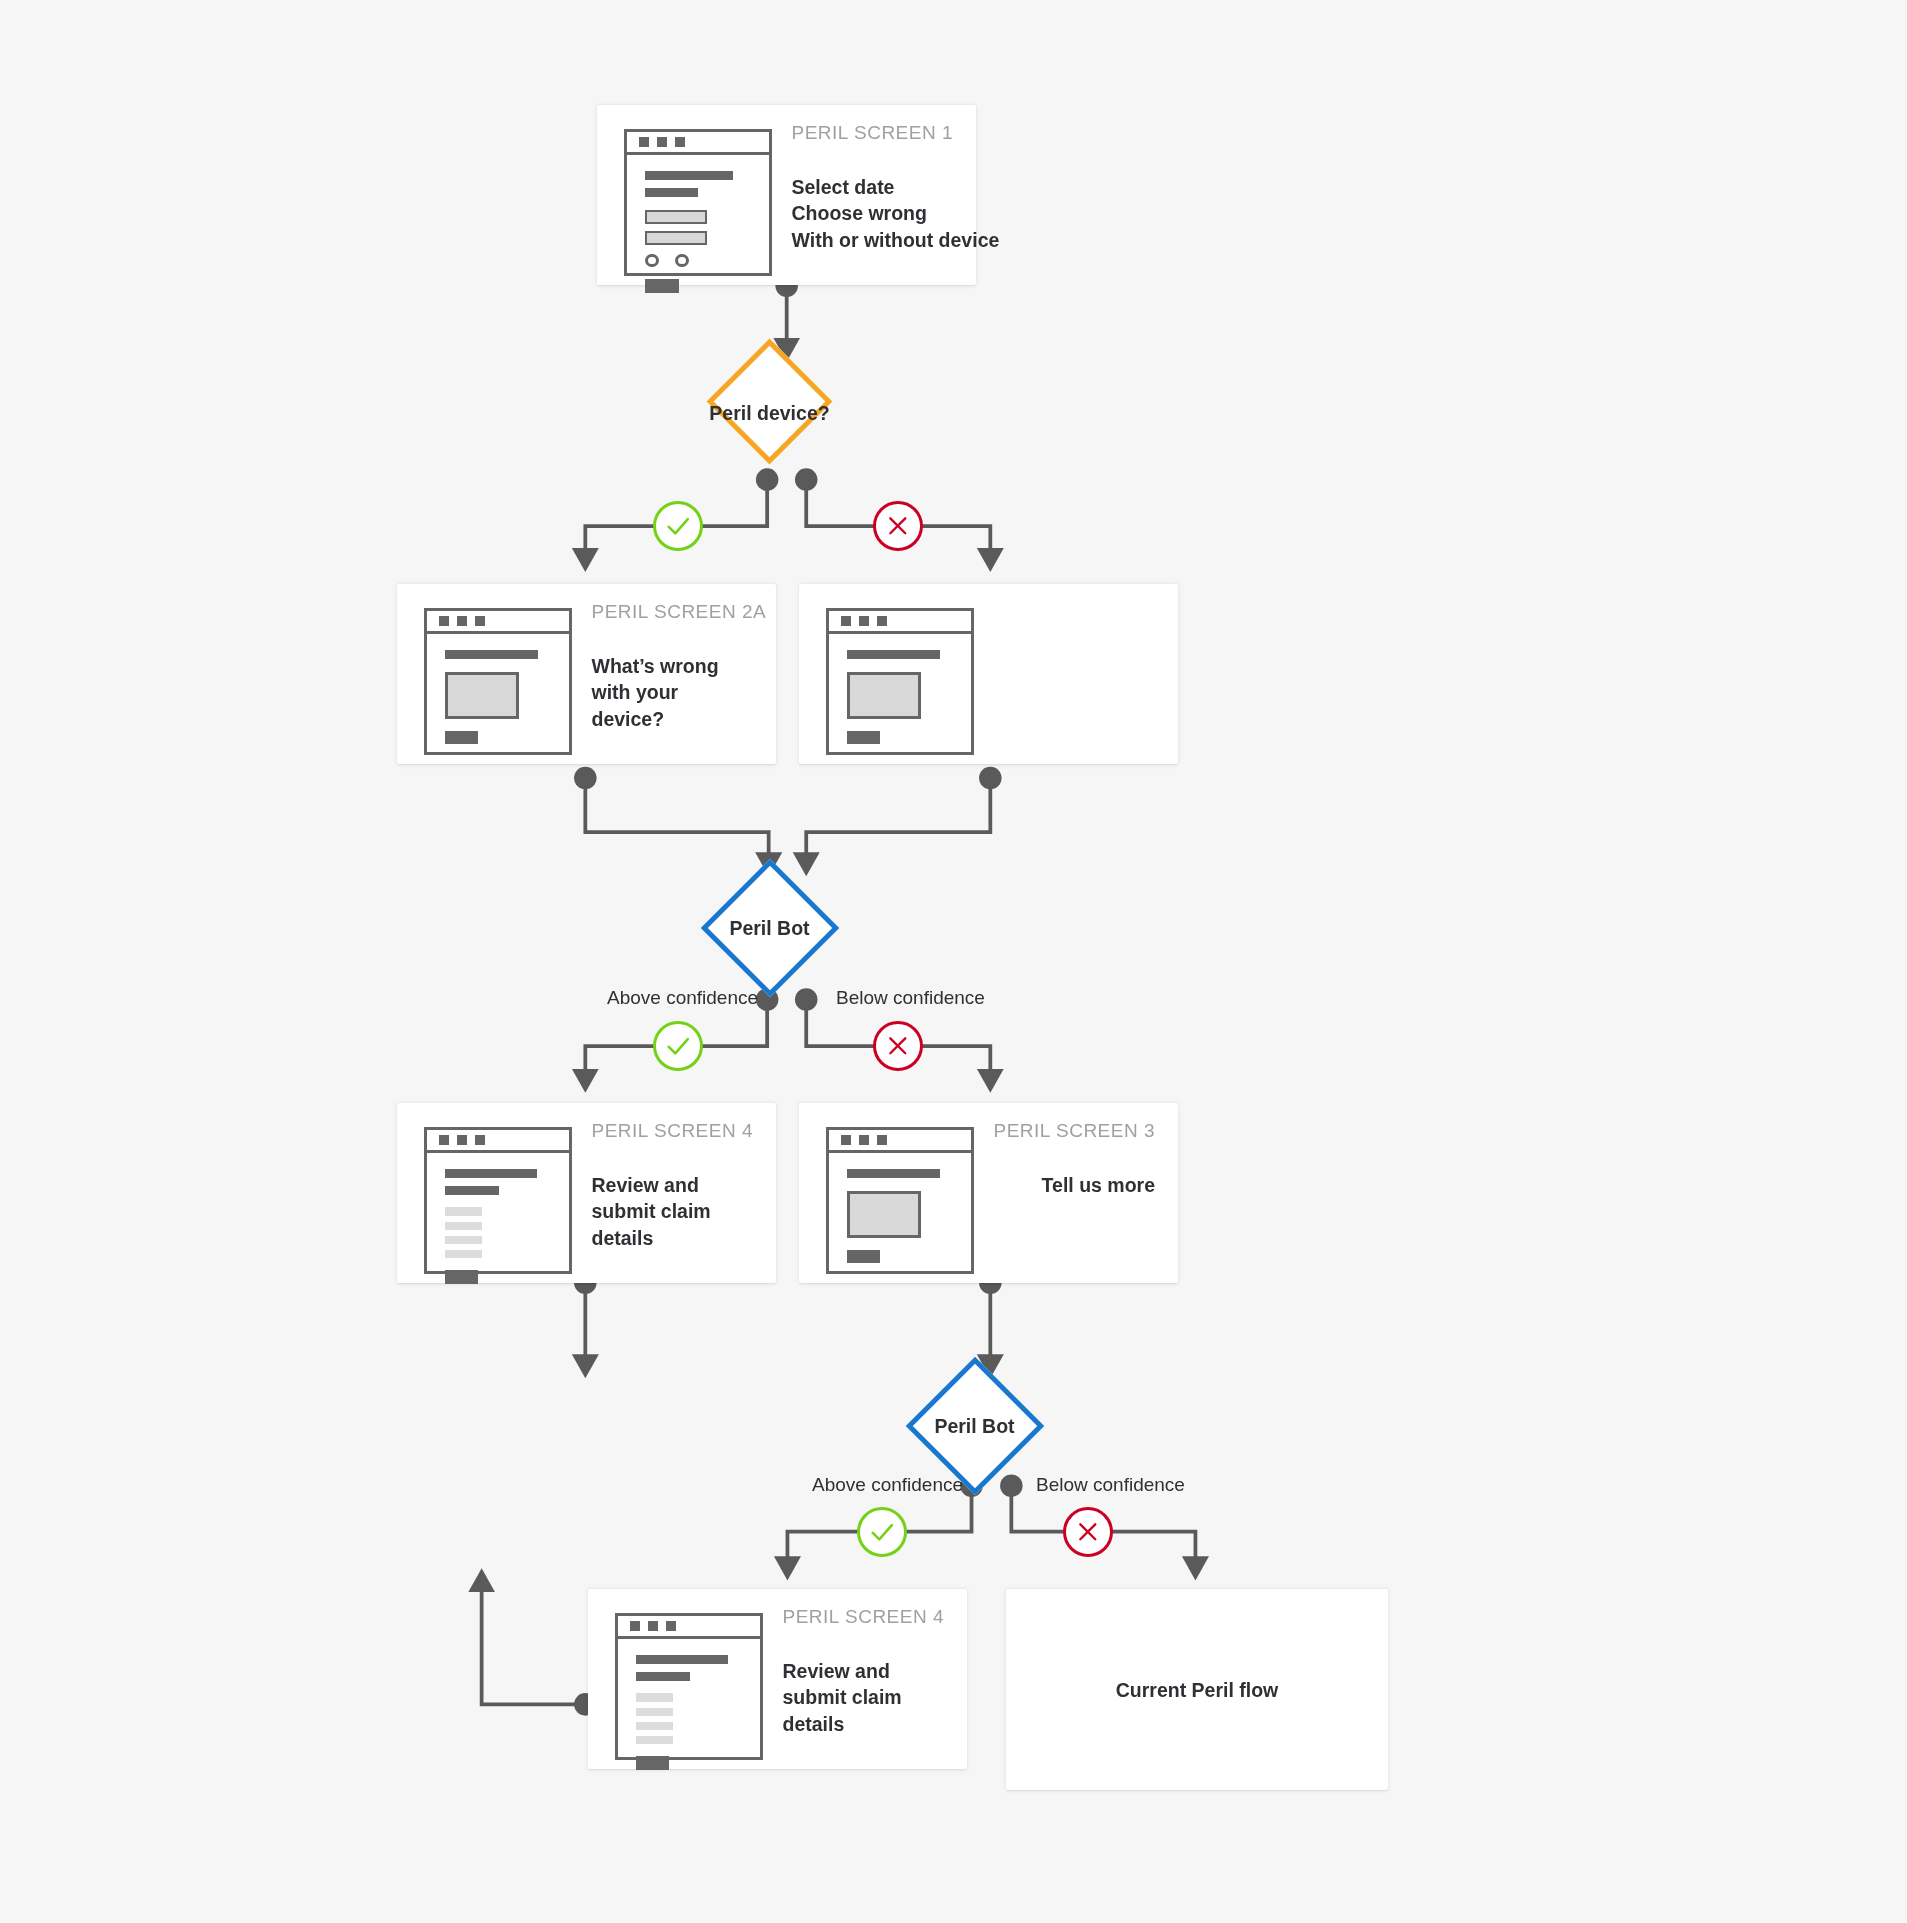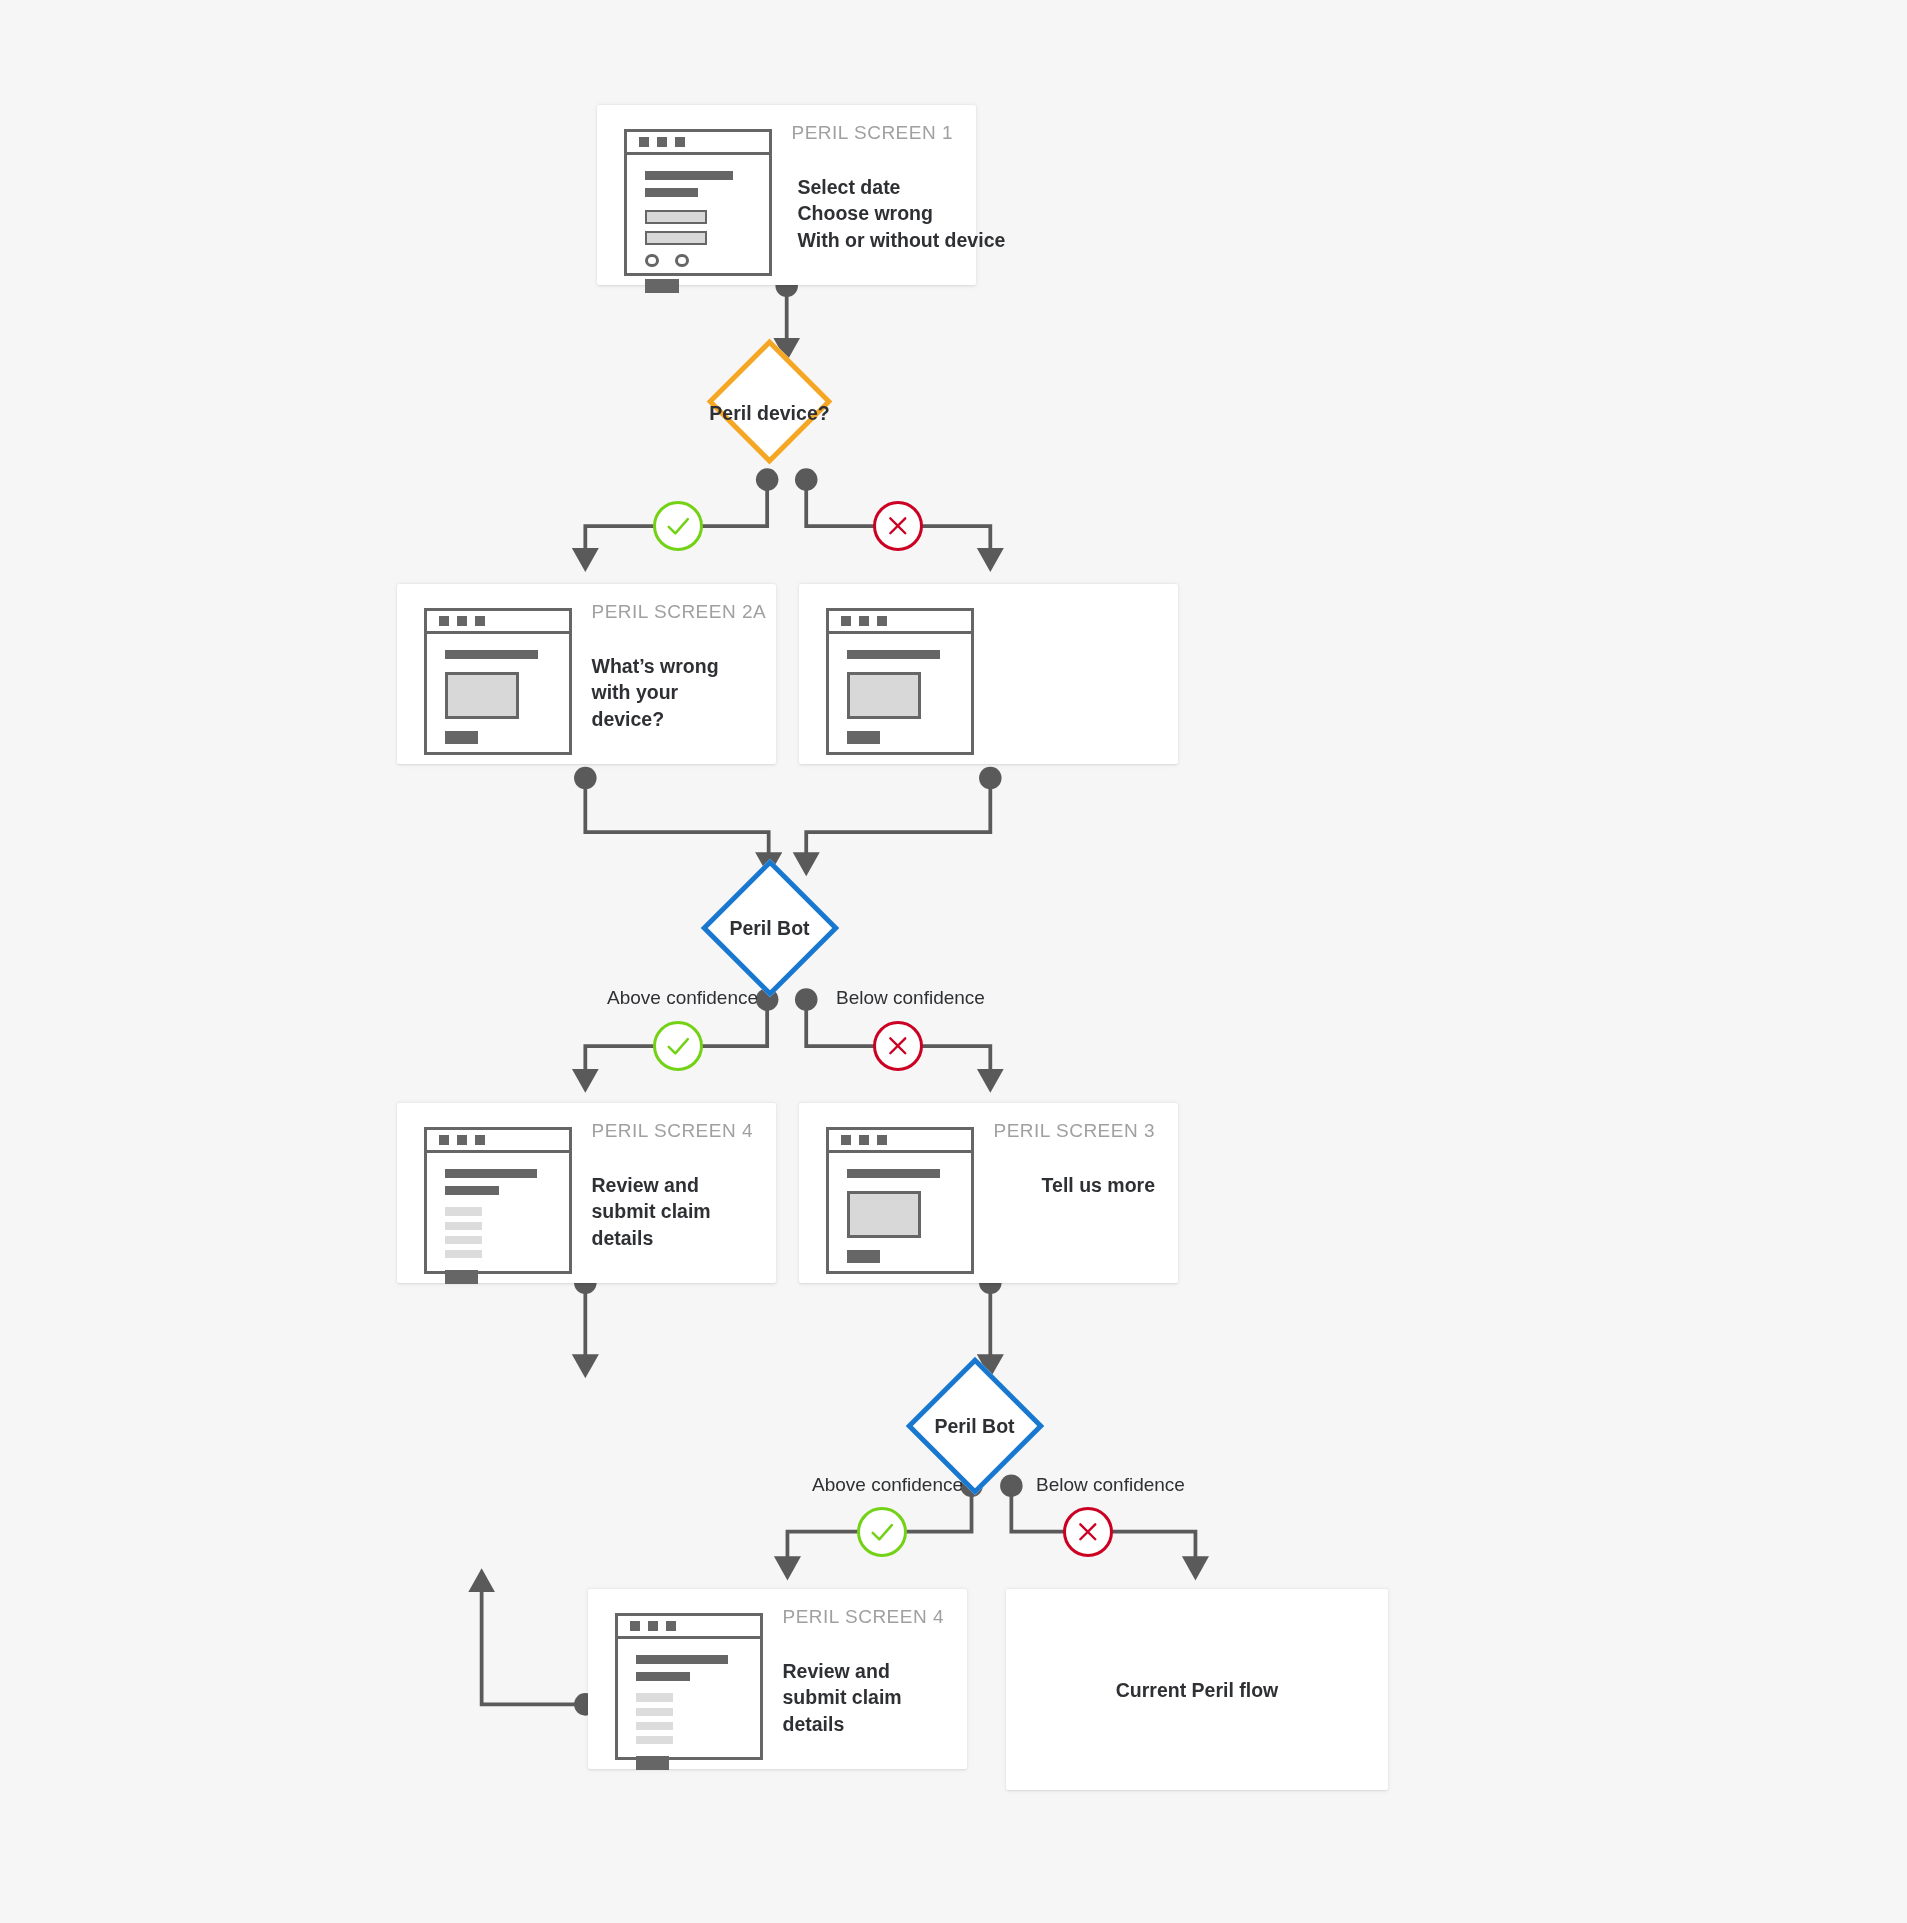--- a/index.html
+++ b/index.html
@@ -95,21 +95,21 @@
     white-space: nowrap;
   }
   .card-desc {
     color: #2e3033;
     font-size: 19.5px;
     font-weight: 700;
     line-height: 1.36;
     margin-top: 30px;
   }
   .card-desc .bullet-list {
-    margin: 6px; padding: 0; list-style: none;
+    margin: 0; padding: 0; list-style: none;
   }
   .card-desc .bullet-list li { white-space: nowrap; }
 
   .plain-card-label {
     position: absolute;
     left: 0; right: 0;
     top: 50%;
     transform: translateY(-50%);
     text-align: center;
     color: #2e3033;

